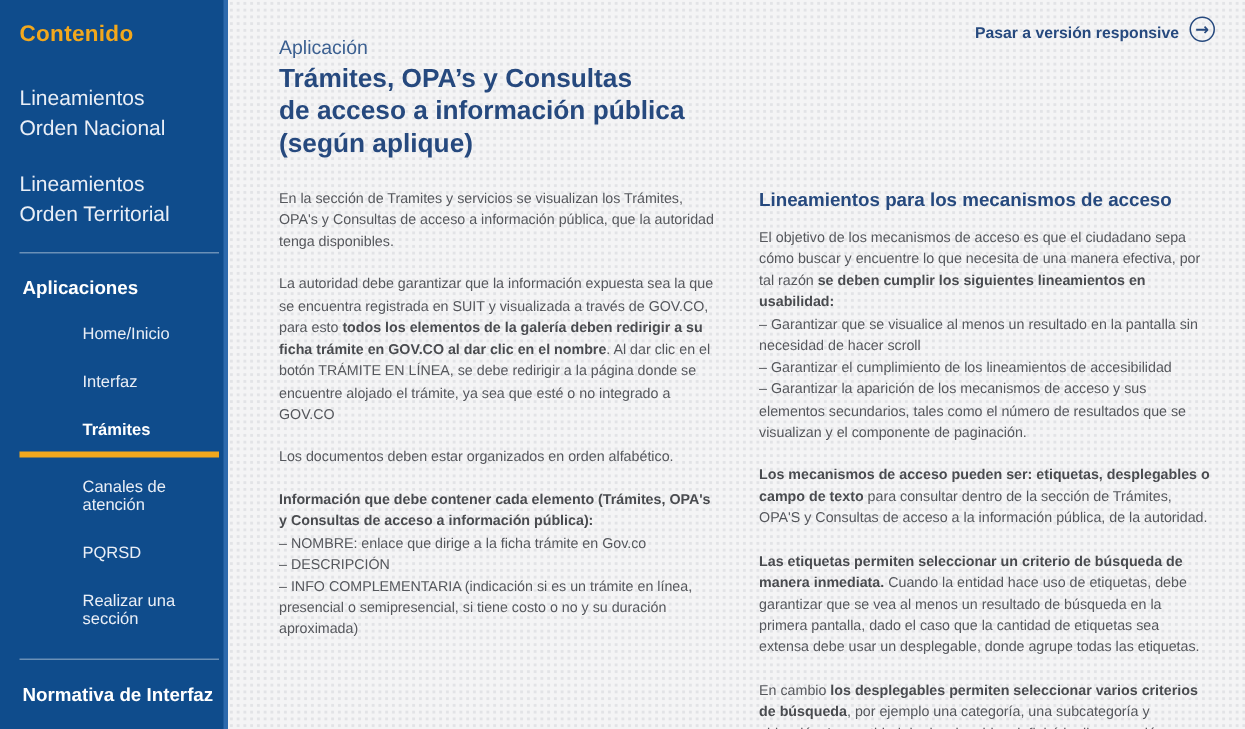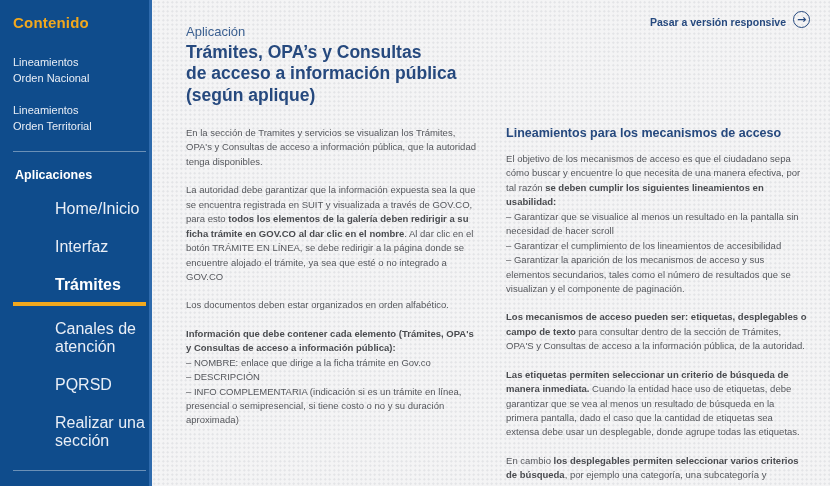--- a/index.html
+++ b/index.html
@@ -21,27 +21,27 @@
   }
   .sidebar::after {
     content:""; position:absolute; top:0; right:0; width:3px; height:100%;
     background:#2e6aac;
   }
   .sidebar-title {
     color:#f2a81d; font-weight:bold; font-size:15px; letter-spacing:.2px;
     margin-bottom:24px;
   }
   .side-link {
-    display:block; font-size:11px; line-height:1.45; margin-bottom:16px;
+    display:block; font-size:14px; line-height:1.45; margin-bottom:16px;
     white-space:pre-line; color:#e9eef6; text-decoration:none; cursor:pointer;
   }
   .side-divider { border:none; border-top:1px solid rgba(255,255,255,.38); margin:12px 0 16px; }
   .side-section-title { font-weight:bold; font-size:12.5px; color:#ffffff; margin:0 0 18px 2px; }
   .side-item {
-    display:block; font-size:16px; color:#e9eef6; margin:0 0 20px 2px;
+    display:block; font-size:11px; color:#e9eef6; margin:0 0 20px 2px;
     text-decoration:none; cursor:pointer;padding-left:40px;
   }
   .side-item.active { font-weight:bold; color:#ffffff; margin-bottom:8px; }
   .active-bar { height:4px; width:100%; background:#f2a81d; margin-bottom:14px; }
 
   .govco-logo {
     position:absolute; bottom:14px; left:13px;
     display:flex; align-items:center; gap:3px; cursor:pointer;
   }
   .tricolor { width:4px; height:17px; display:flex; flex-direction:column; margin-left:1px; }

